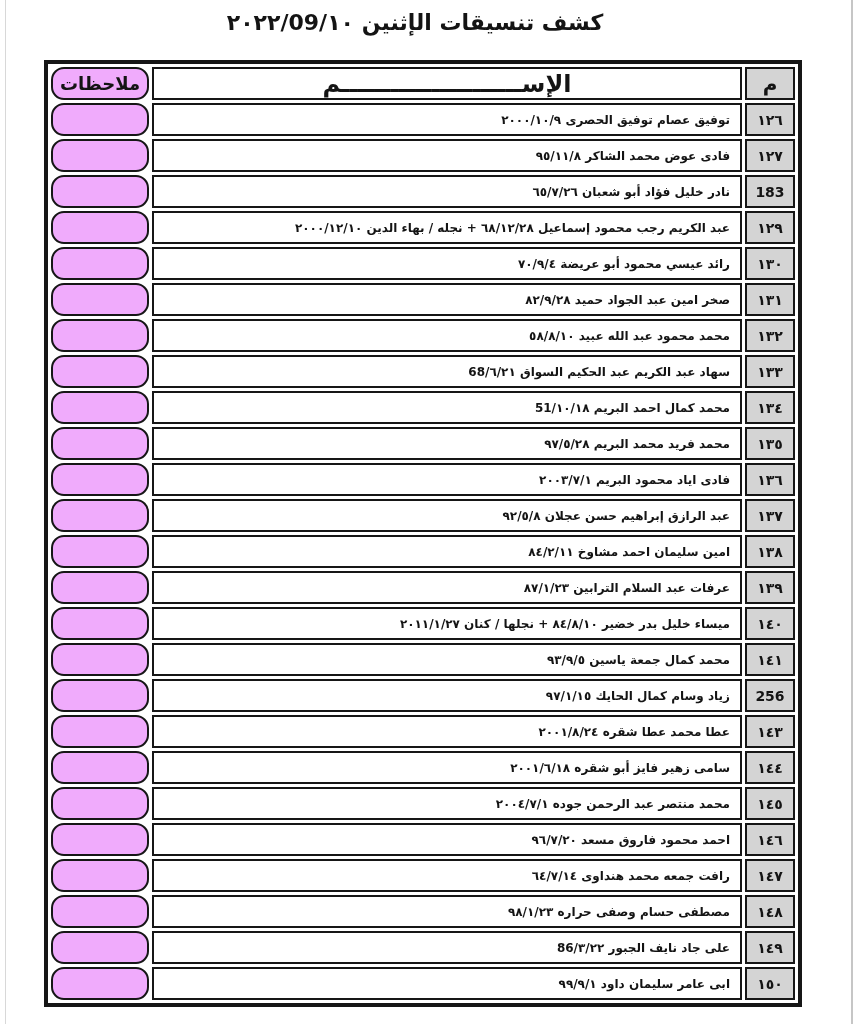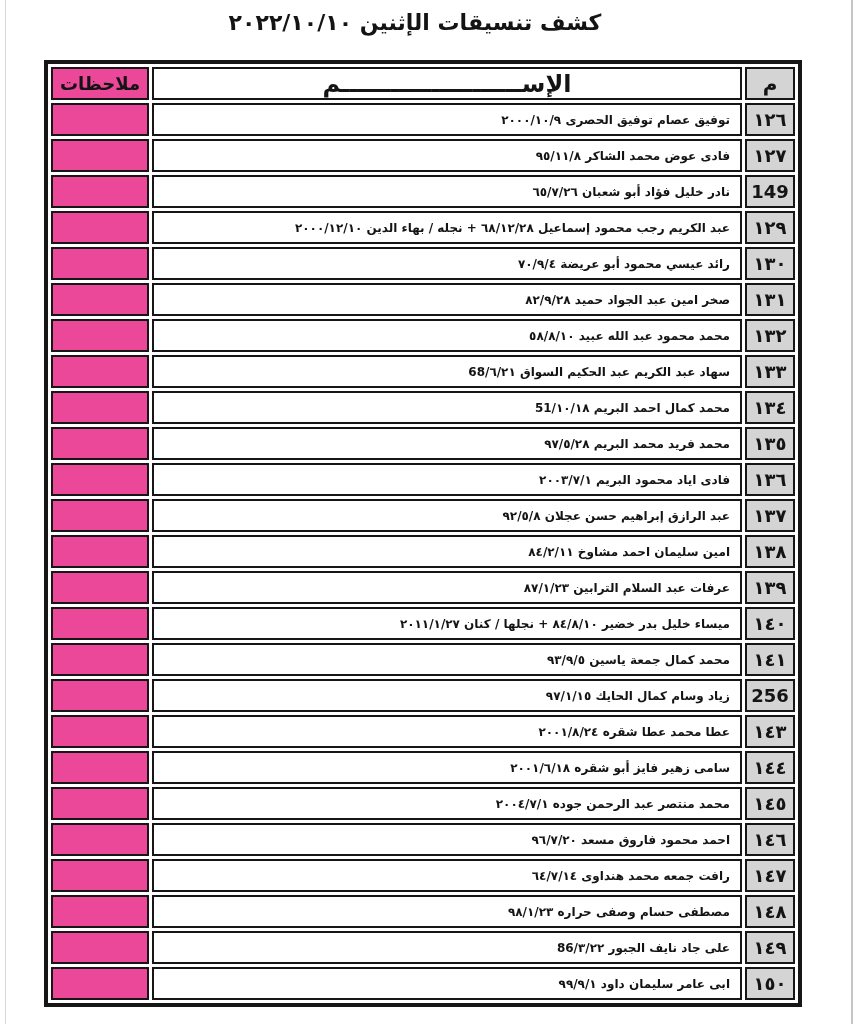--- a/index.html
+++ b/index.html
@@ -27,36 +27,36 @@
     border-collapse:separate;border-spacing:3px;
     border:4px solid var(--border-color);
     background:#fff;
     table-layout:fixed;
   }
   .tbl td{
     border:2px solid var(--border-color);
     overflow:hidden;white-space:nowrap;
     font-weight:bold;
   }
-  td.num{width:44px;height:27px;text-align:center;font-size:18px;background:var(--cell-bg);}
+  td.num{width:44px;height:27px;text-align:center;font-size:14px;background:var(--cell-bg);}
   td.name{width:566px;height:27px;text-align:right;padding:0 10px;font-size:12px;background:#fff;}
-  td.notes{width:92px;height:27px;background:#ec4899;}
+  td.notes{width:92px;height:27px;background:#f0abfc;border-radius:13px;}
   thead td{height:42px;background:var(--cell-bg);text-align:center;vertical-align:middle;}
   thead td.num{font-size:20px;}
   thead td.name{font-size:24px;text-align:center;}
   thead td.notes{font-size:18px;}
 </style>
 </head>
 <body>
 
 <div class="photo">
   <div class="edge edge-left"></div>
   <div class="edge edge-right"></div>
 
-  <h1 class="title">كشف تنسيقات الإثنين ٢٠٢٢/١٠/١٠</h1>
+  <h1 class="title">كشف تنسيقات الإثنين ٢٠٢٢/09/١٠</h1>
 
   <table class="tbl">
     <thead>
       <tr>
         <td class="num">م</td>
         <td class="name">الإســــــــــــــــــــــم</td>
         <td class="notes">ملاحظات</td>
       </tr>
     </thead>
     <tbody id="rows">
@@ -64,21 +64,21 @@
           <td class="num">١٢٦</td>
           <td class="name">توفيق عصام توفيق الحصرى ٢٠٠٠/١٠/٩</td>
           <td class="notes"></td>
         </tr>
         <tr>
           <td class="num">١٢٧</td>
           <td class="name">فادى عوض محمد الشاكر ٩٥/١١/٨</td>
           <td class="notes"></td>
         </tr>
         <tr>
-          <td class="num">149</td>
+          <td class="num">183</td>
           <td class="name">نادر خليل فؤاد أبو شعبان ٦٥/٧/٢٦</td>
           <td class="notes"></td>
         </tr>
         <tr>
           <td class="num">١٢٩</td>
           <td class="name">عبد الكريم رجب محمود إسماعيل ٦٨/١٢/٢٨ + نجله / بهاء الدين ٢٠٠٠/١٢/١٠</td>
           <td class="notes"></td>
         </tr>
         <tr>
           <td class="num">١٣٠</td>

